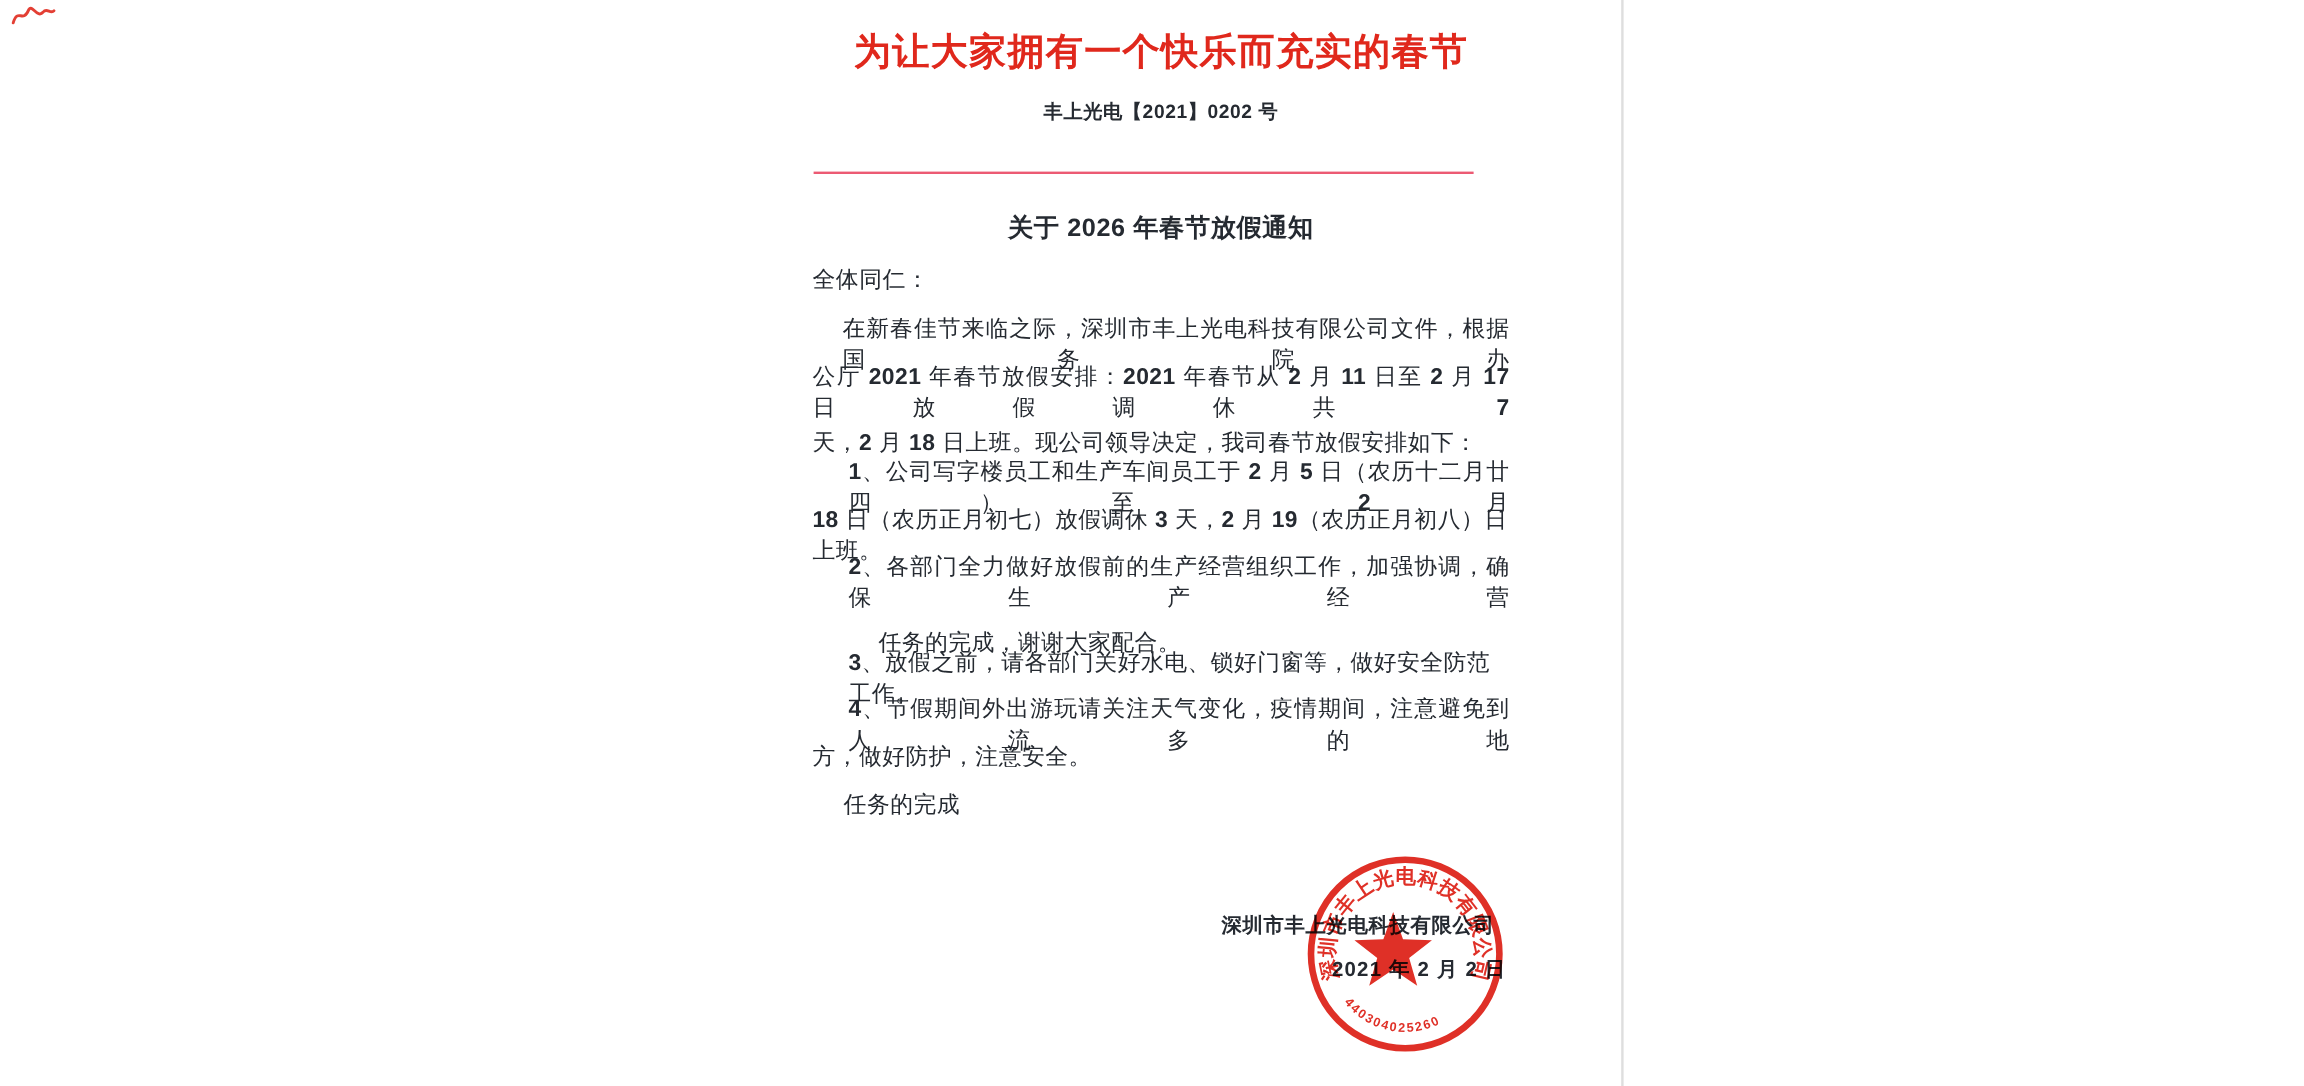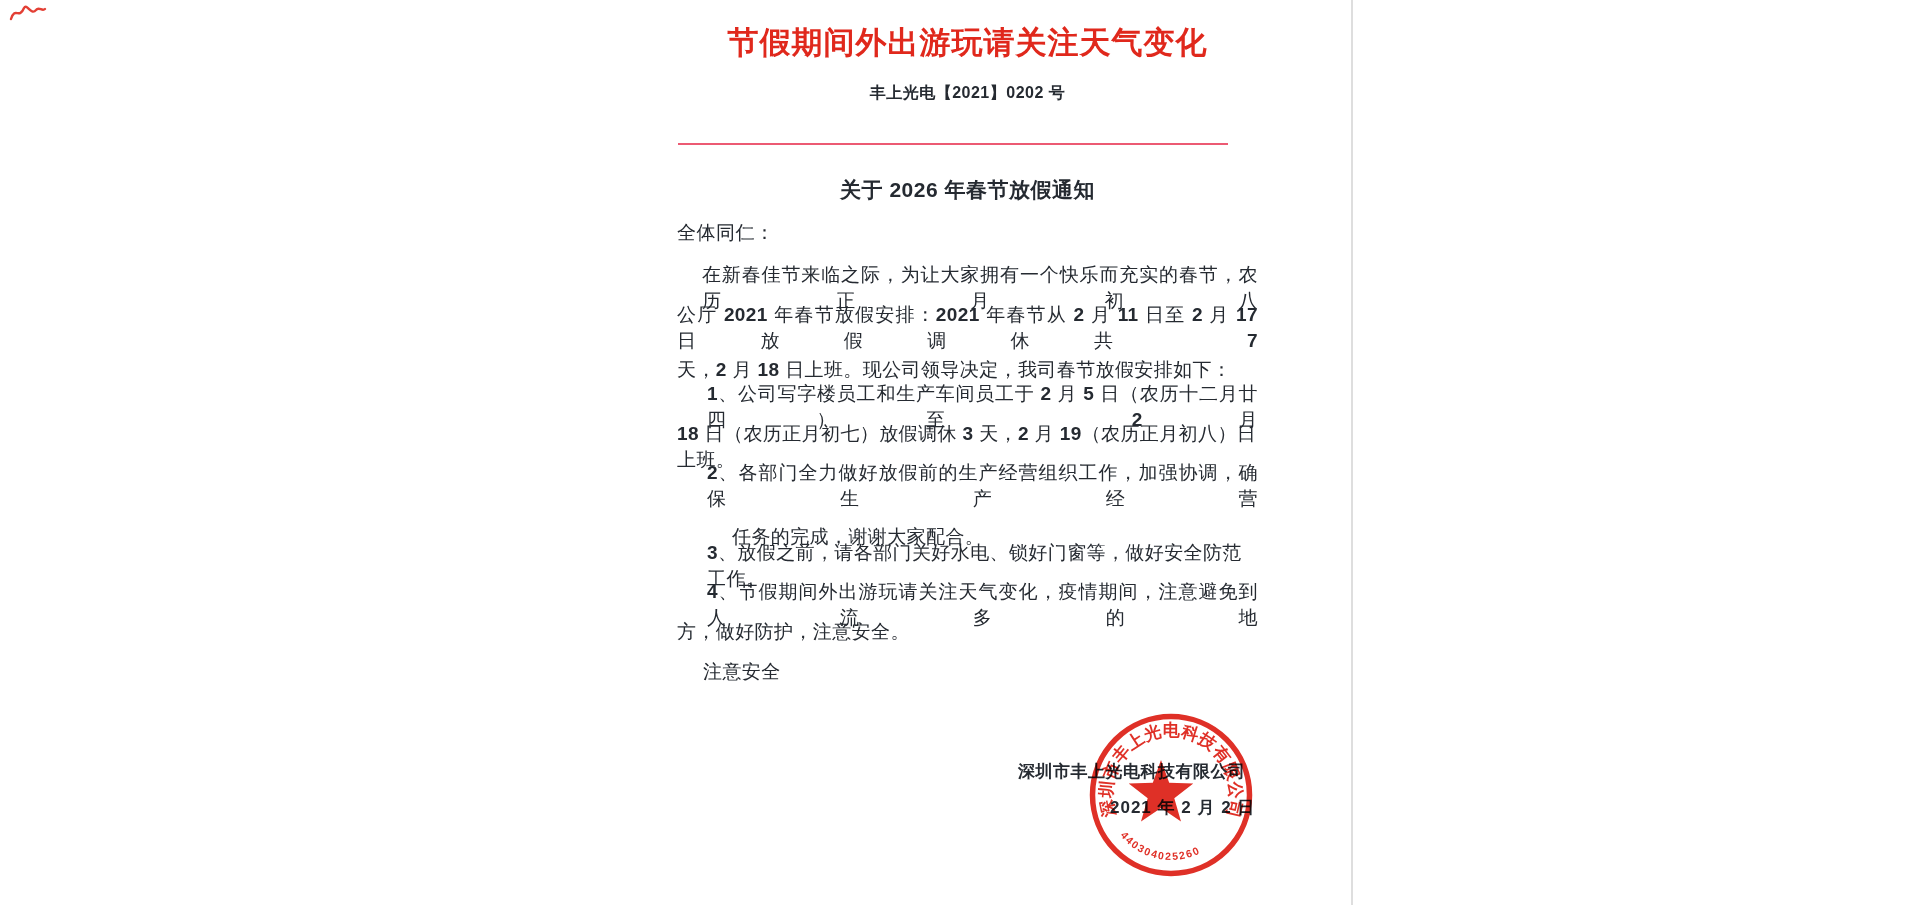--- a/index.html
+++ b/index.html
@@ -22,42 +22,42 @@
 </style>
 </head>
 <body>
 
 <div id="canvas">
 
   <svg class="abs scribble" width="40" height="24" viewBox="0 0 40 24">
     <path d="M3,17 C7,4 11,18 16,6 C19,1 23,14 28,8 C31,4 34,10 37,7" fill="none" stroke="#e02a1e" stroke-width="2.4" stroke-linecap="round" opacity="0.9"></path>
   </svg>
 
-  <div class="abs org-title" style="color: rgb(224, 40, 28);">节假期间外出游玩请关注天气变化</div>
+  <div class="abs org-title" style="color: rgb(224, 40, 28);">为让大家拥有一个快乐而充实的春节</div>
 
   <div class="abs doc-number">丰上光电【2021】0202 号</div>
 
   <div class="abs red-rule" style="background: rgb(236, 90, 115);"></div>
 
   <div class="abs notice-title">关于 2026 年春节放假通知</div>
 
   <div class="abs salutation">全体同仁：</div>
 
   <div>
-      <div class="bline stretch" style="top: 262px; left: 702px; width: 556px;">在新春佳节来临之际，为让大家拥有一个快乐而充实的春节，农历正月初八</div>
+      <div class="bline stretch" style="top: 262px; left: 702px; width: 556px;">在新春佳节来临之际，深圳市丰上光电科技有限公司文件，根据国务院办</div>
       <div class="bline stretch" style="top: 302px; left: 677px; width: 581px;">公厅 <b>2021</b> 年春节放假安排：<b>2021</b> 年春节从 <b>2</b> 月 <b>11</b> 日至 <b>2</b> 月 <b>17</b> 日放假调休共 <b>7</b></div>
       <div class="bline" style="top: 357px; left: 677px; width: 581px;">天，<b>2</b> 月 <b>18</b> 日上班。现公司领导决定，我司春节放假安排如下：</div>
       <div class="bline stretch" style="top: 381px; left: 707px; width: 551px;"><b>1</b>、公司写字楼员工和生产车间员工于 <b>2</b> 月 <b>5</b> 日（农历十二月廿四）至 <b>2</b> 月</div>
       <div class="bline" style="top: 421px; left: 677px; width: 581px;"><b>18</b> 日（农历正月初七）放假调休 <b>3</b> 天，<b>2</b> 月 <b>19</b>（农历正月初八）日上班。</div>
       <div class="bline stretch" style="top: 460px; left: 707px; width: 551px;"><b>2</b>、各部门全力做好放假前的生产经营组织工作，加强协调，确保生产经营</div>
       <div class="bline" style="top: 524px; left: 732px; width: 526px;">任务的完成，谢谢大家配合。</div>
       <div class="bline" style="top: 540px; left: 707px; width: 551px;"><b>3</b>、放假之前，请各部门关好水电、锁好门窗等，做好安全防范工作。</div>
       <div class="bline stretch" style="top: 579px; left: 707px; width: 551px;"><b>4</b>、节假期间外出游玩请关注天气变化，疫情期间，注意避免到人流多的地</div>
       <div class="bline" style="top: 619px; left: 677px; width: 581px;">方，做好防护，注意安全。</div>
-      <div class="bline" style="top: 659px; left: 703px; width: 555px;">注意安全</div>
+      <div class="bline" style="top: 659px; left: 703px; width: 555px;">任务的完成</div>
     </div>
 
   <div class="abs sig-company">深圳市丰上光电科技有限公司</div>
   <div class="abs sig-date">2021 年 2 月 2 日</div>
 
   <svg class="abs seal" width="176" height="192" viewBox="0 0 176 192">
     <defs>
       <path id="sealTopArc" d="M32.6,114.2 A59,59 0 1 1 143.4,114.2" fill="none"></path>
       <path id="sealBottomArc" d="M34.8,131.3 A65,65 0 0 0 141.2,131.3" fill="none"></path>
     </defs>

